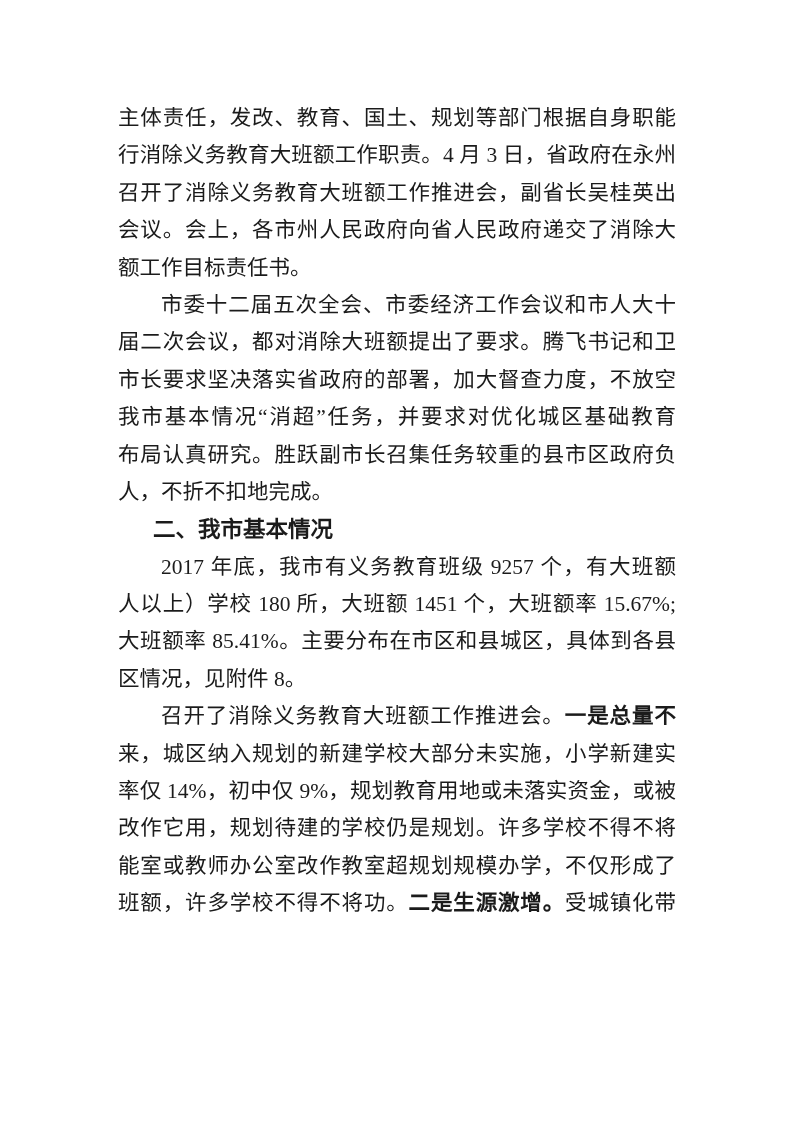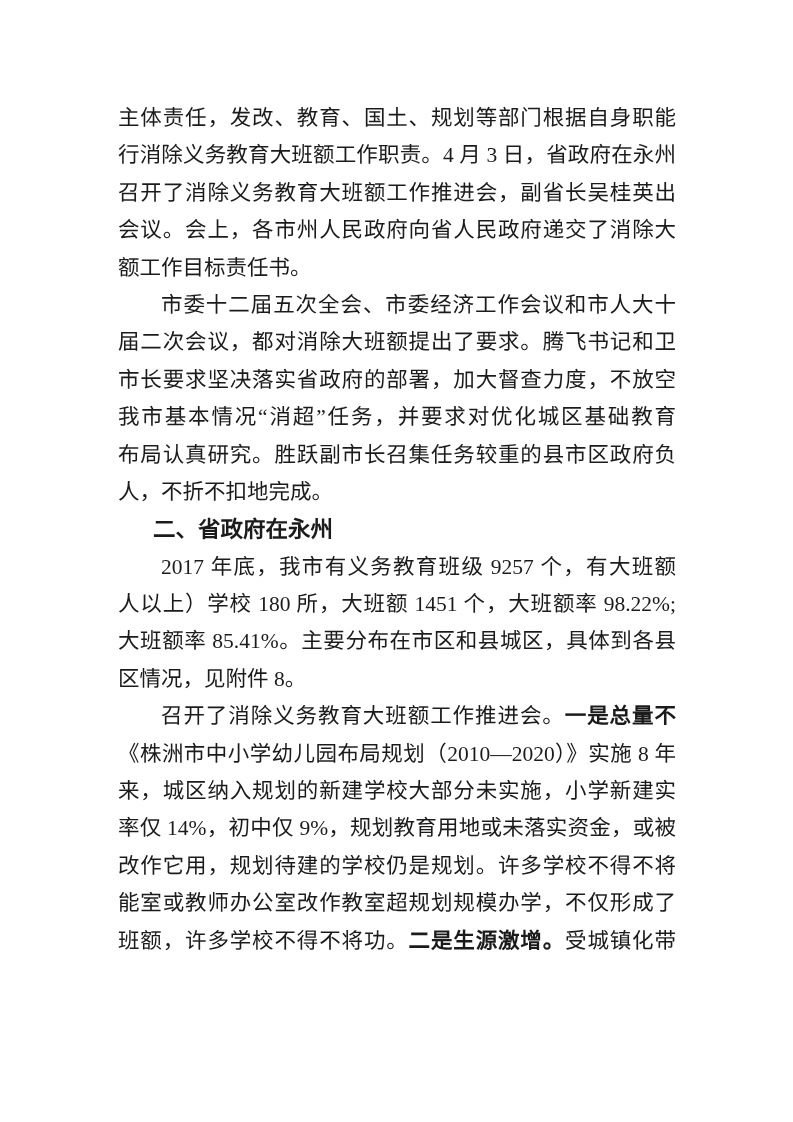--- a/index.html
+++ b/index.html
@@ -67,31 +67,30 @@
       </div>
       <div class="block paragraph">
         <div class="line indent justified"><span class="run">市委十二届五次全会、市委经济工作会议和市人大十五</span></div>
         <div class="line justified"><span class="run">届二次会议，都对消除大班额提出了要求。腾飞书记和卫国</span></div>
         <div class="line justified"><span class="run">市长要求坚决落实省政府的部署，加大督查力度，不放空炮，</span></div>
         <div class="line justified"><span class="run">我市基本情况“消超”任务，并要求对优化城区基础教育</span></div>
         <div class="line justified"><span class="run">布局认真研究。胜跃副市长召集任务较重的县市区政府负责</span></div>
         <div class="line"><span class="run">人，不折不扣地完成。</span></div>
       </div>
       <div class="block heading">
-        <div class="line indent"><span class="run emph">二、省政府在永州</span></div>
+        <div class="line indent"><span class="run emph">二、我市基本情况</span></div>
       </div>
       <div class="block paragraph">
         <div class="line indent justified"><span class="run">2017 年底，我市有义务教育班级 9257 个，有大班额（56</span></div>
-        <div class="line justified"><span class="run">人以上）学校 180 所，大班额 1451 个，大班额率 98.22%;</span></div>
+        <div class="line justified"><span class="run">人以上）学校 180 所，大班额 1451 个，大班额率 15.67%;</span></div>
         <div class="line justified"><span class="run">大班额率 85.41%。主要分布在市区和县城区，具体到各县市</span></div>
         <div class="line"><span class="run">区情况，见附件 8。</span></div>
       </div>
       <div class="block paragraph">
         <div class="line indent justified"><span class="run">召开了消除义务教育大班额工作推进会。</span><span class="run emph">一是总量不足。</span></div>
-        <div class="line justified"><span class="run">《株洲市中小学幼儿园布局规划（2010—2020）》实施 8 年</span></div>
         <div class="line justified"><span class="run">来，城区纳入规划的新建学校大部分未实施，小学新建实施</span></div>
         <div class="line justified"><span class="run">率仅 14%，初中仅 9%，规划教育用地或未落实资金，或被</span></div>
         <div class="line justified"><span class="run">改作它用，规划待建的学校仍是规划。许多学校不得不将功</span></div>
         <div class="line justified"><span class="run">能室或教师办公室改作教室超规划规模办学，不仅形成了大</span></div>
         <div class="line justified"><span class="run">班额，许多学校不得不将功。</span><span class="run emph">二是生源激增。</span><span class="run">受城镇化带来</span></div>
       </div>
     </div>
 </div>
 
 </body></html>

